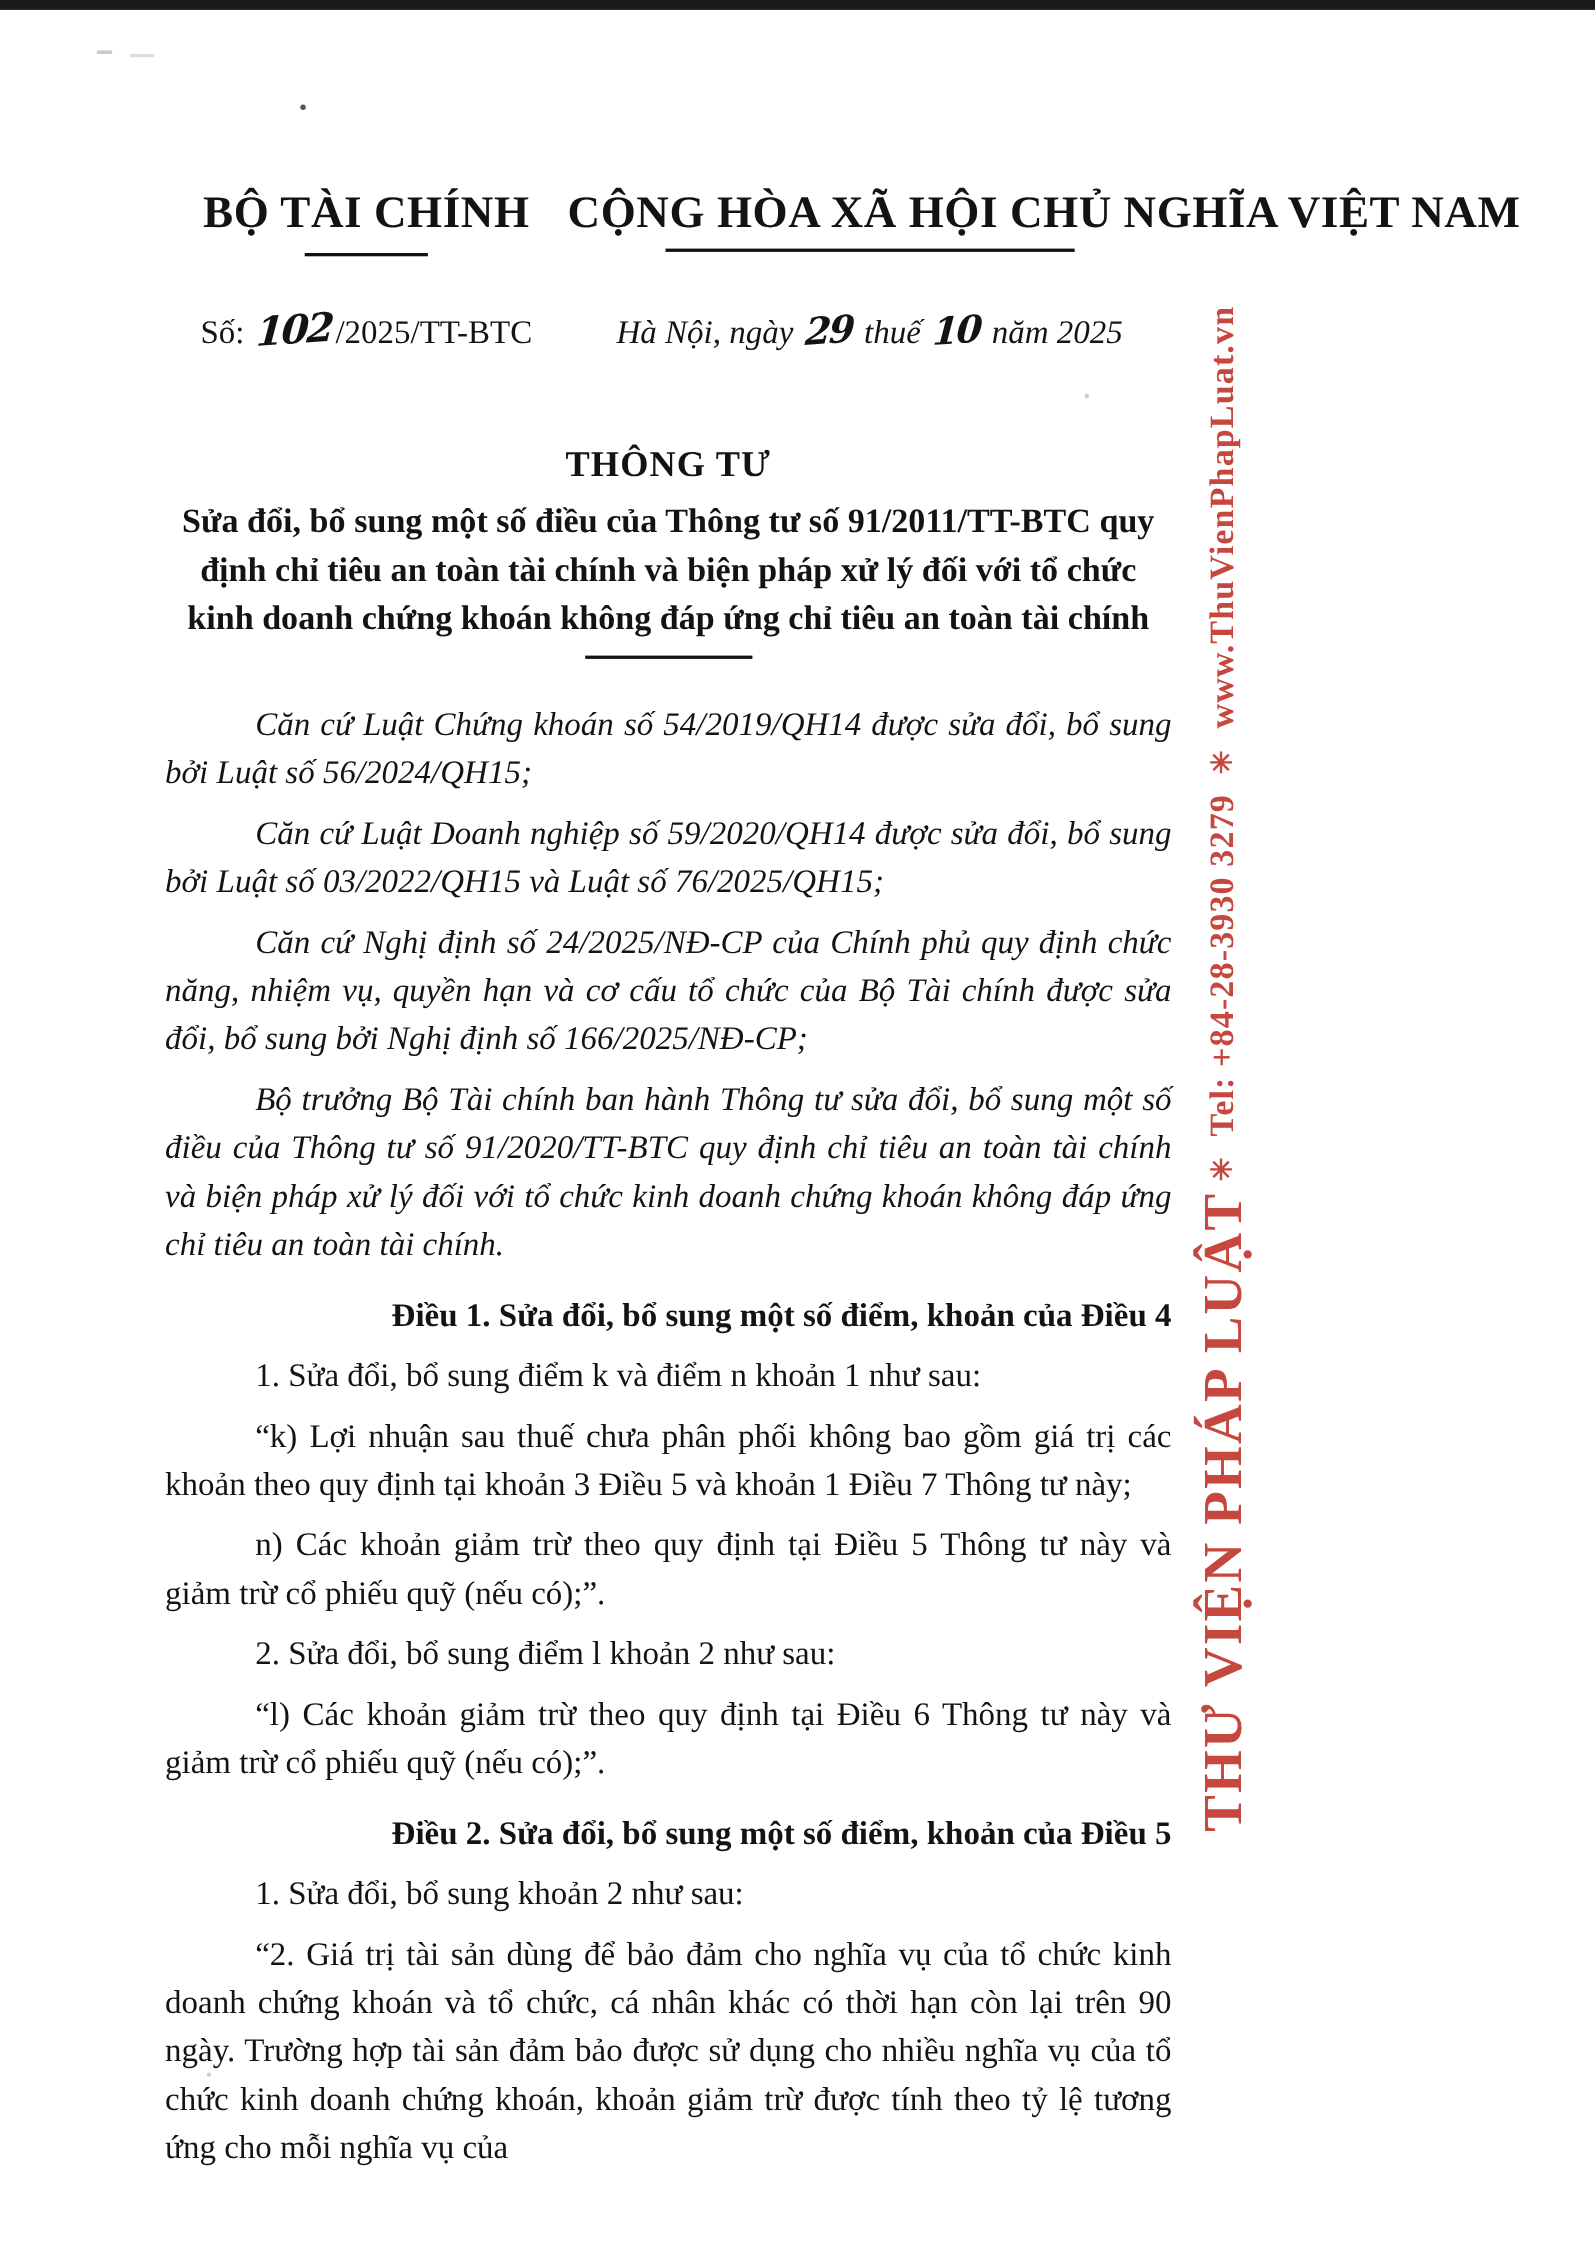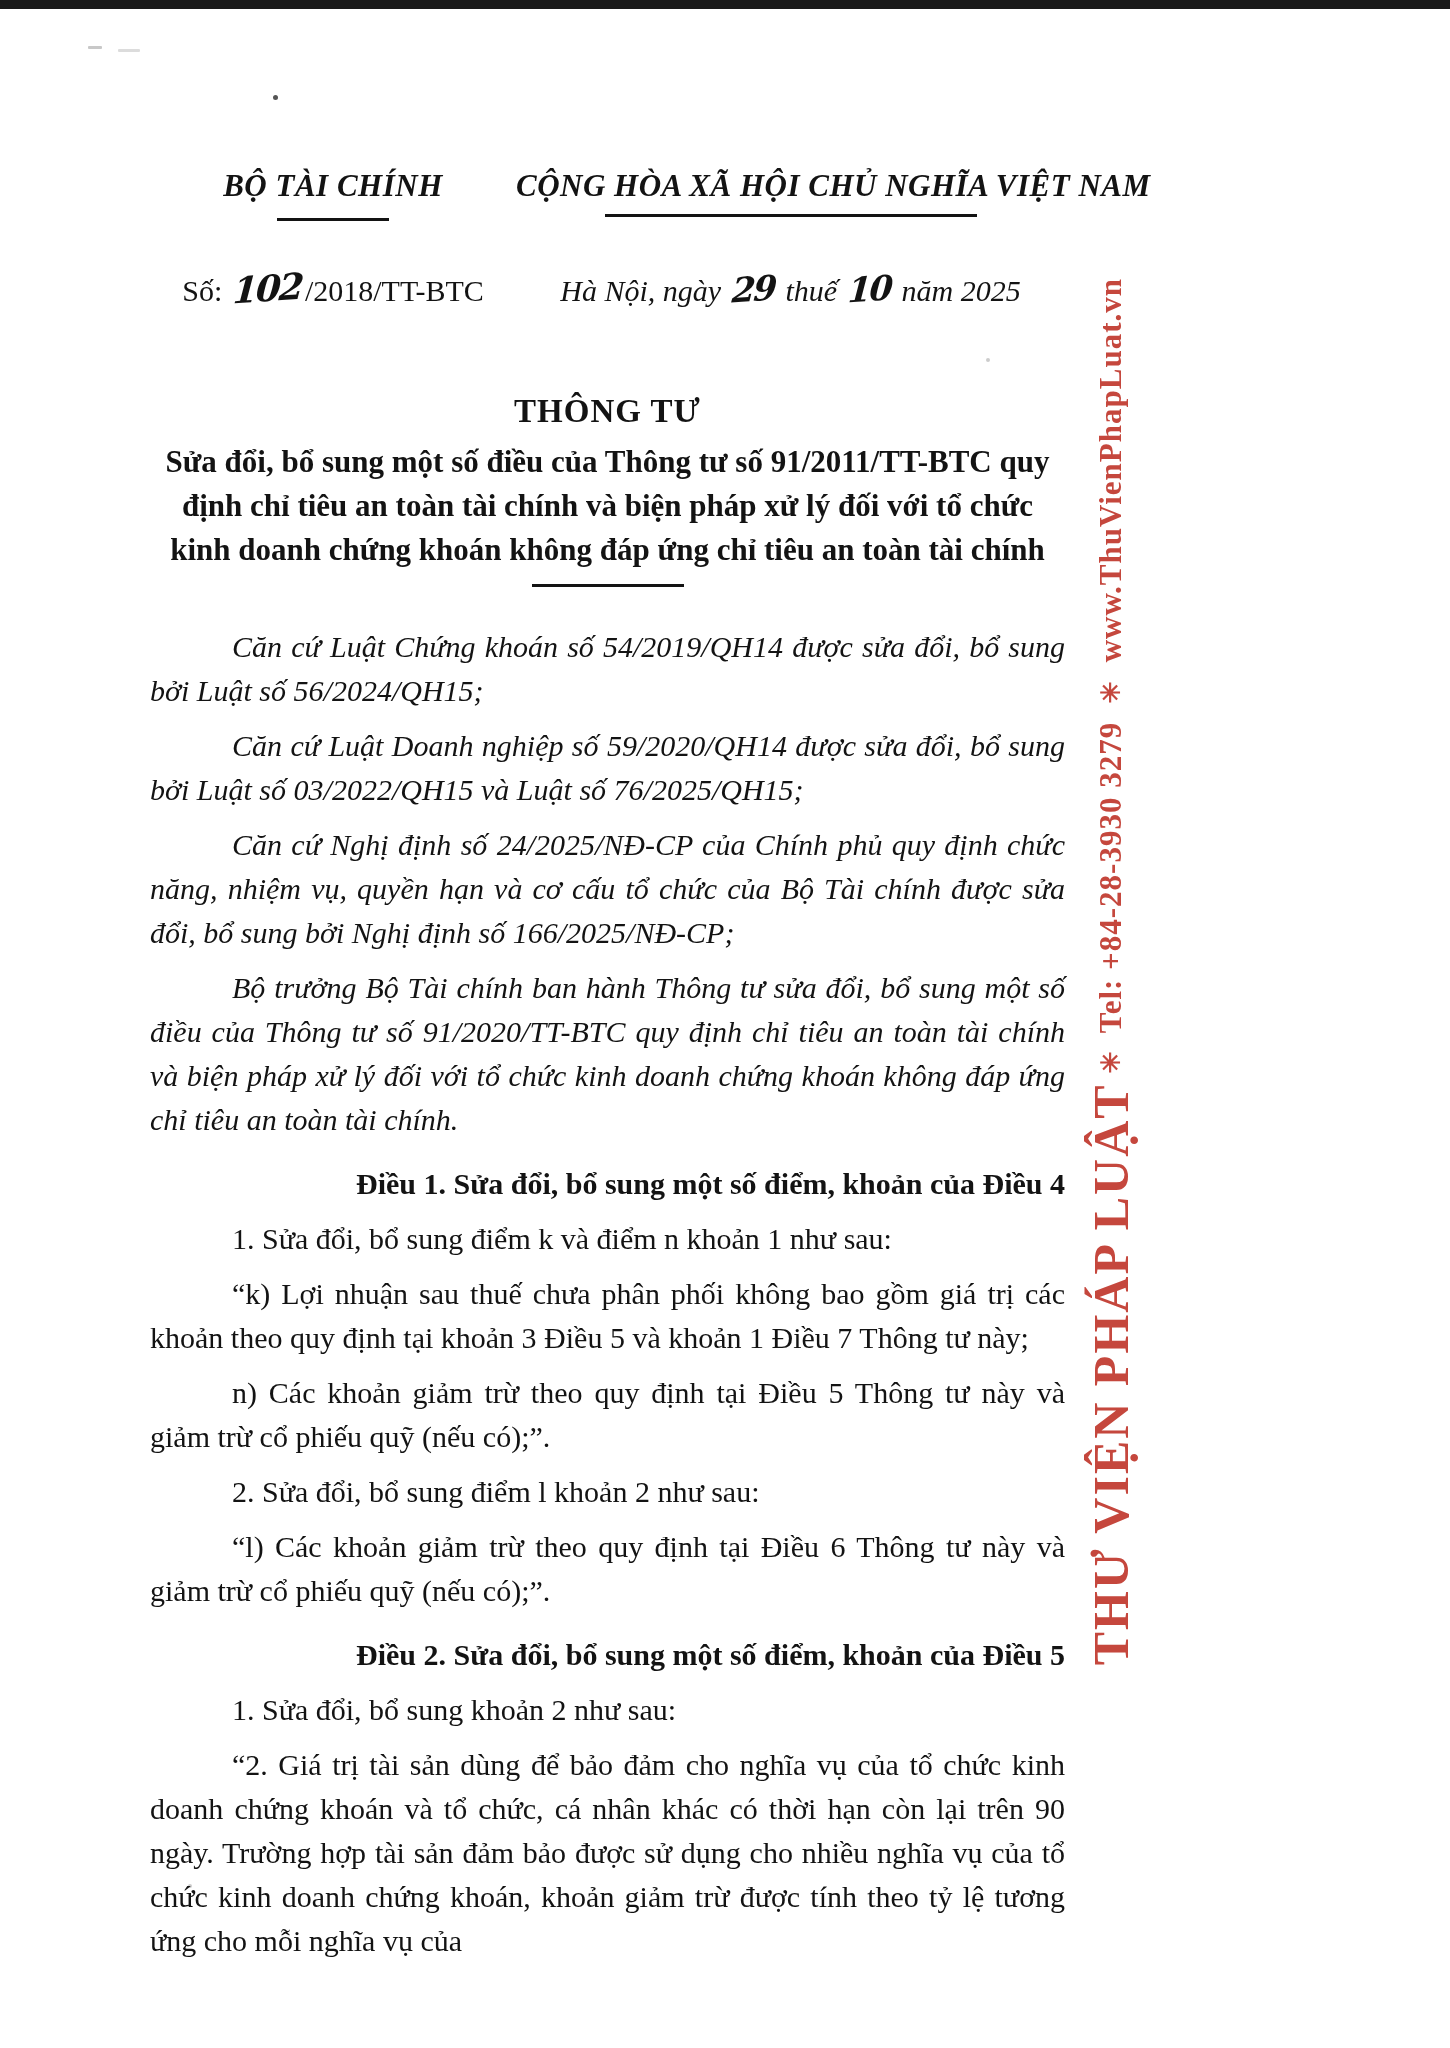--- a/index.html
+++ b/index.html
@@ -46,24 +46,23 @@
   .hdr-left {
     width: 40%;
     text-align: center;
   }
   .hdr-right {
     width: 60%;
     text-align: center;
   }
   .org-name {
     font-weight: bold;
-    font-size: 31px;
+    font-size: 41px;
     letter-spacing: .5px;
     white-space: nowrap;
-    font-style: italic;
   }
   .motto {
     font-weight: bold;
     font-size: 30px;
     margin-top: 8px;
     white-space: nowrap;
   }
   .rule {
     background: #131313;
     height: 3px;
@@ -194,21 +193,21 @@
     </div>
     <div class="hdr-right">
       <div class="org-name">CỘNG HÒA XÃ HỘI CHỦ NGHĨA VIỆT NAM</div>
       <div class="rule right-rule"></div>
     </div>
   </div>
 
   <div class="num-date-row">
     <div class="doc-number">
       <span>Số:</span>
-      <span class="handwritten">102</span><span>/2018/TT-BTC</span>
+      <span class="handwritten">102</span><span>/2025/TT-BTC</span>
     </div>
     <div class="doc-date">
       <span>Hà Nội, ngày</span>
       <span class="handwritten">29</span>
       <span>thuế</span>
       <span class="handwritten">10</span>
       <span>năm 2025</span>
     </div>
   </div>
 

